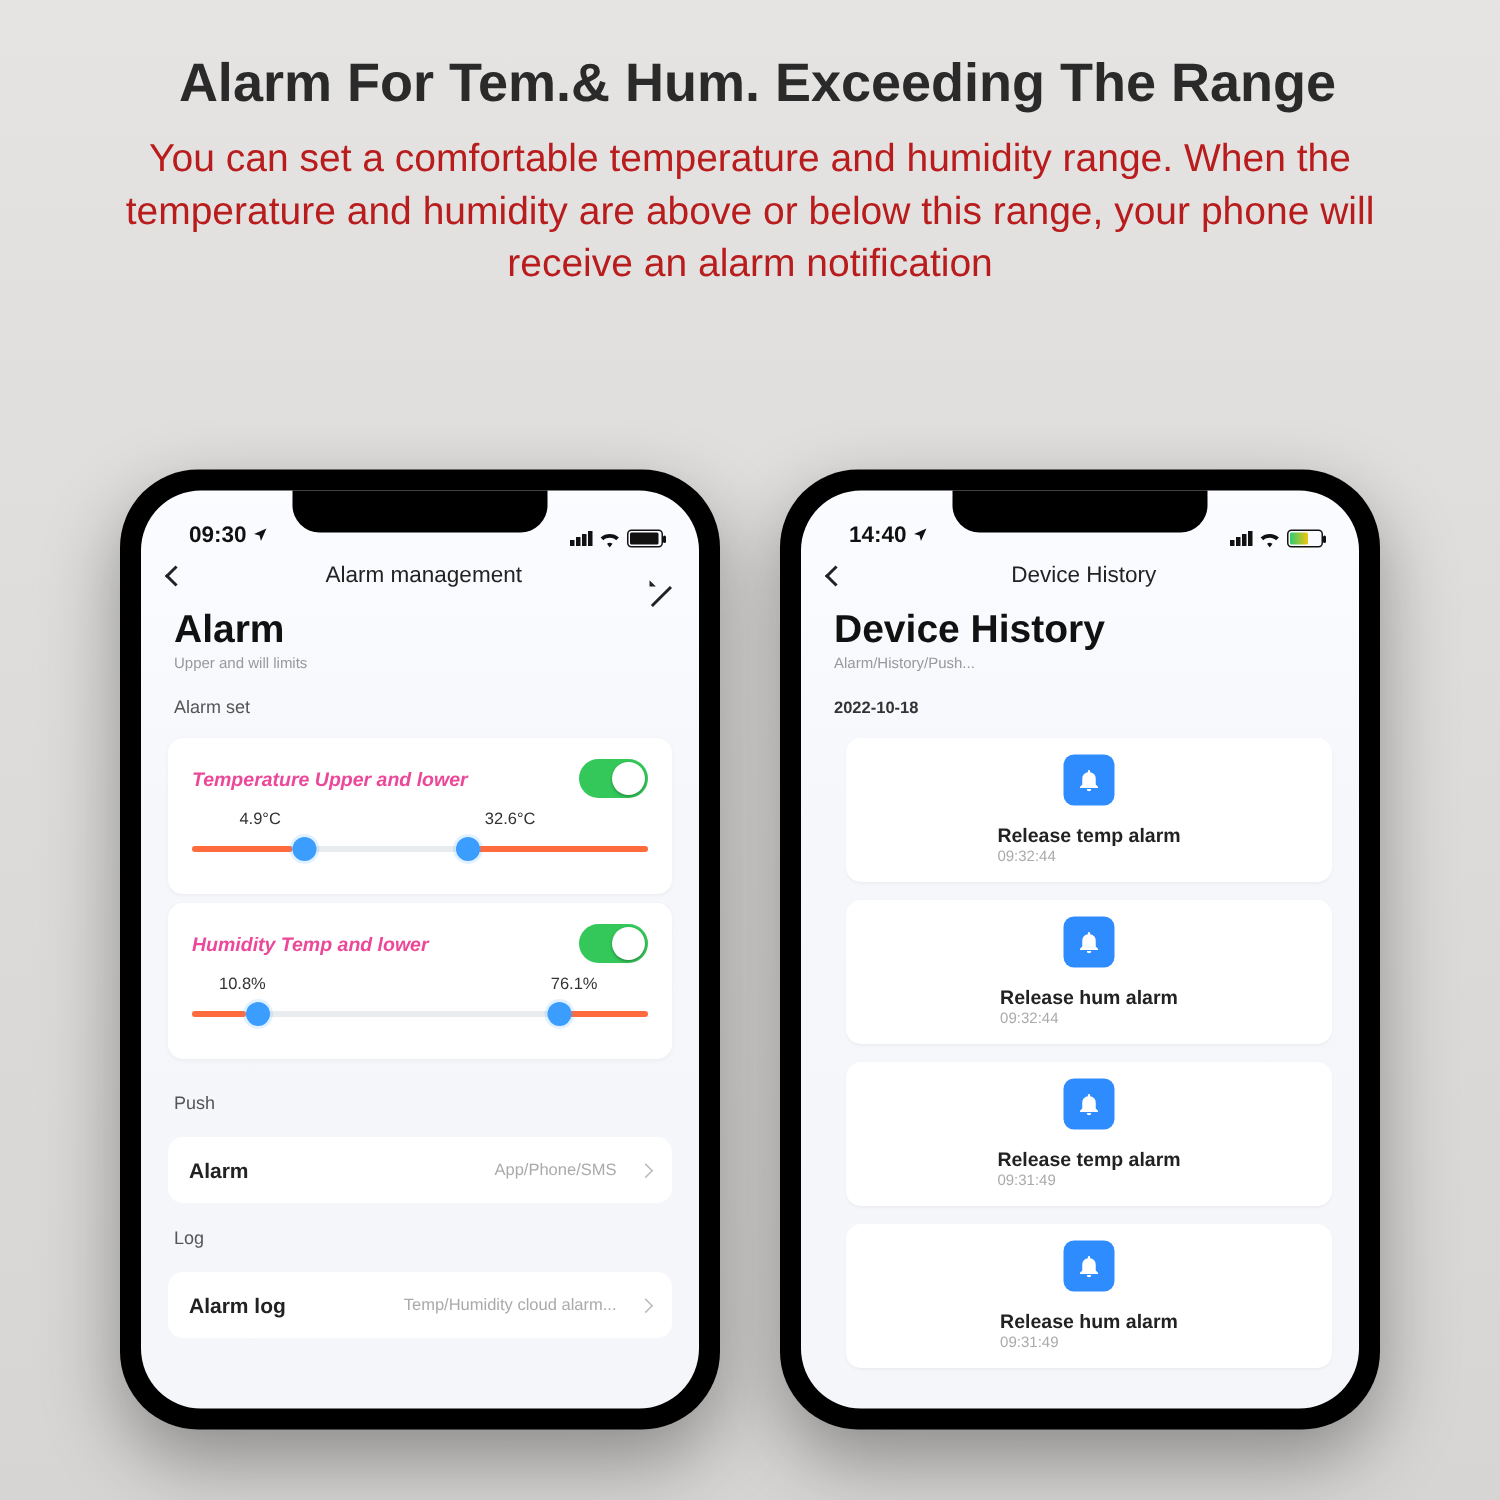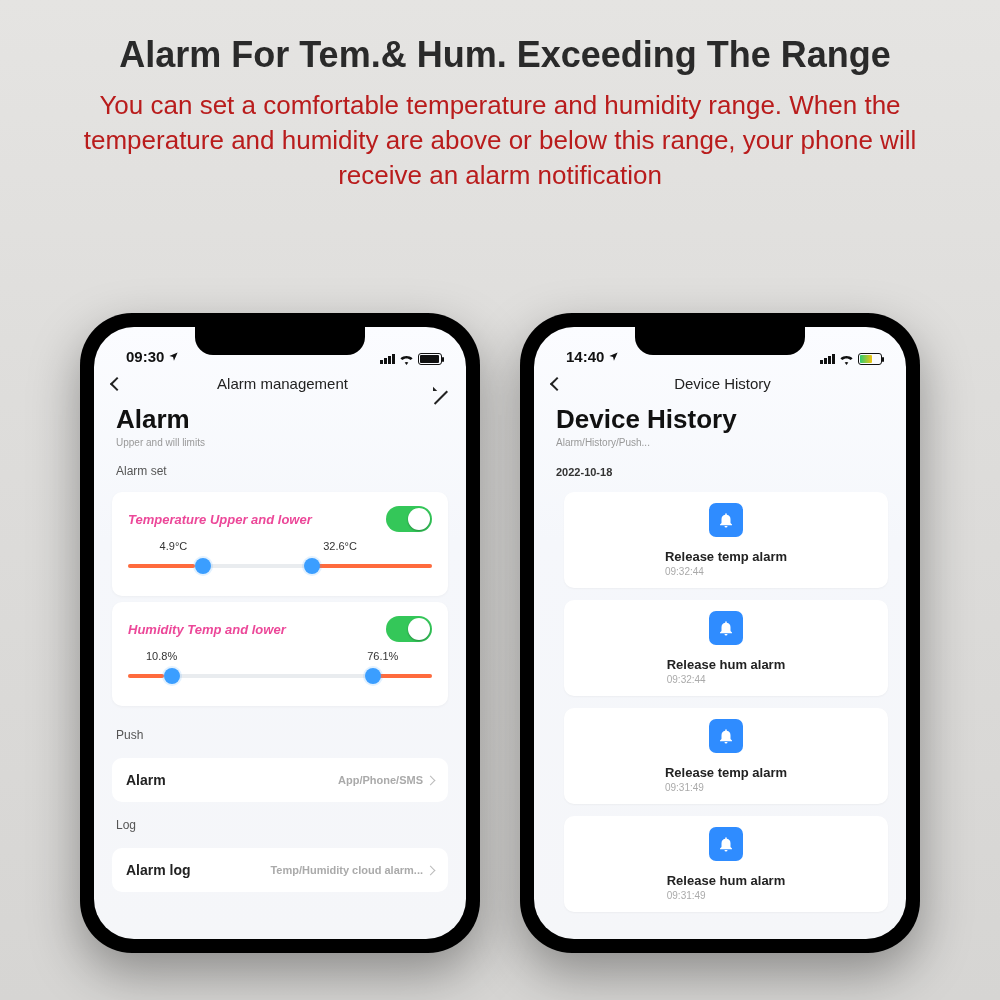--- a/index.html
+++ b/index.html
@@ -113,21 +113,21 @@
   .slider { position:relative; height:16px; margin-top:6px; }
   .track { position:absolute; top:6px; left:0; right:0; height:4px; background:#e9ecef; border-radius:2px; }
   .track-fill { position:absolute; top:6px; height:4px; background:#ff6b3d; border-radius:2px; }
   .handle { position:absolute; top:0; width:16px; height:16px; background:#3b9eff; border-radius:50%; box-shadow:0 0 0 2px rgba(59,158,255,0.15); }
 
   .row-item {
     background:#fff; margin:8px 18px 0; border-radius:10px; padding:14px 14px;
     display:flex; justify-content:space-between; align-items:center;
   }
   .row-item .lab { font-size:14px; font-weight:600; color:#222; }
-  .row-item .val { font-size:11px; color:#aaa; display:flex; align-items:center; gap:4px;font-weight:bold; }
+  .row-item .val { font-size:11px; color:#aaa; display:flex; align-items:center; gap:16px; }
   .chev-right { width:7px; height:7px; border-right:1.5px solid #bbb; border-top:1.5px solid #bbb; transform:rotate(45deg); }
 
   
   .history-card {
     background:#fff; margin:8px 18px 12px 30px; border-radius:10px; padding:11px 12px;
     display:flex; align-items:center; gap:12px;
     box-shadow:0 1px 2px rgba(0,0,0,0.04);
     flex-direction:column;
   }
   .bell-badge { width:34px; height:34px; background:#2f8cff; border-radius:7px; display:flex; align-items:center; justify-content:center; }

